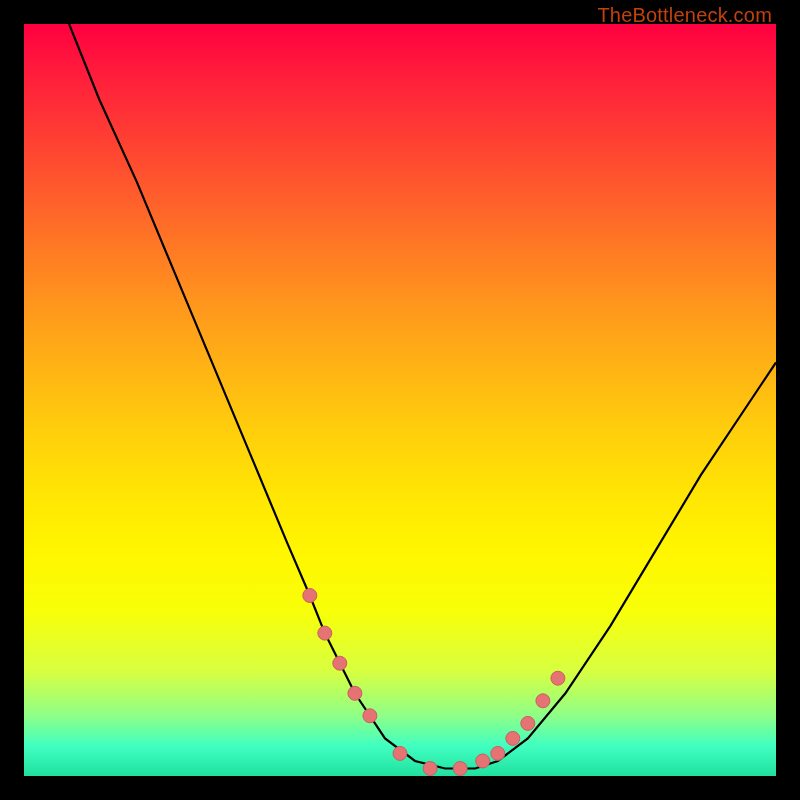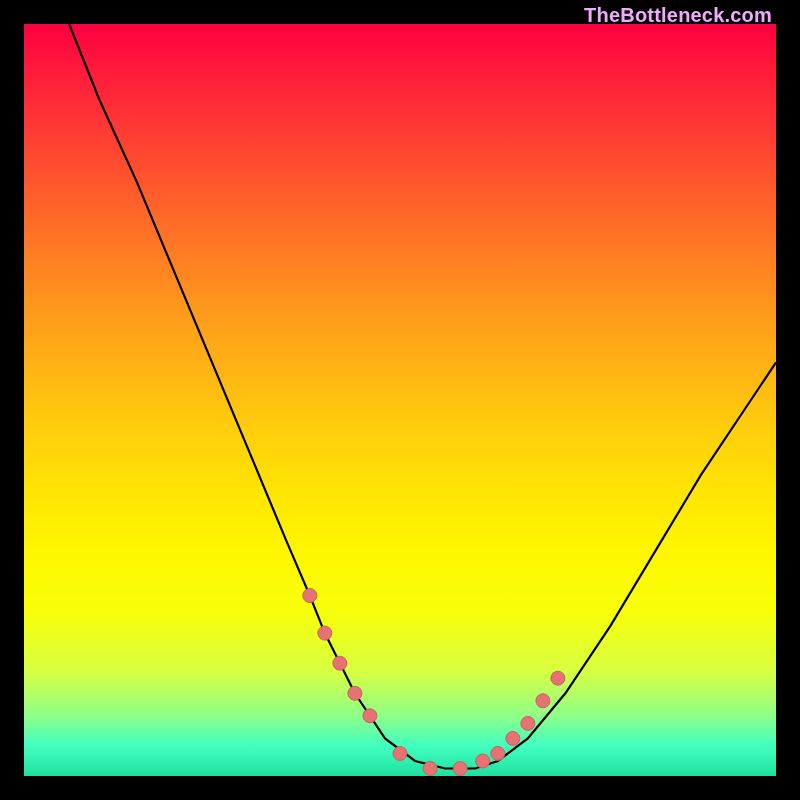--- a/index.html
+++ b/index.html
@@ -46,23 +46,23 @@
       #d8ff40 86%,
       #8eff88 92%,
       #40ffc0 96%,
       #20e0a0 100%
     );
   }
   .watermark {
     position: absolute;
     top: 4px;
     right: 28px;
-    color: #f0abfc;
+    color: #c2410c;
     font-size: 20px;
-    font-weight: 700;
+    font-weight: 400;
     letter-spacing: 0.2px;
     user-select: none;
   }
   svg.curve {
     position: absolute;
     inset: 0;
   }
 </style>
 </head>
 <body>

